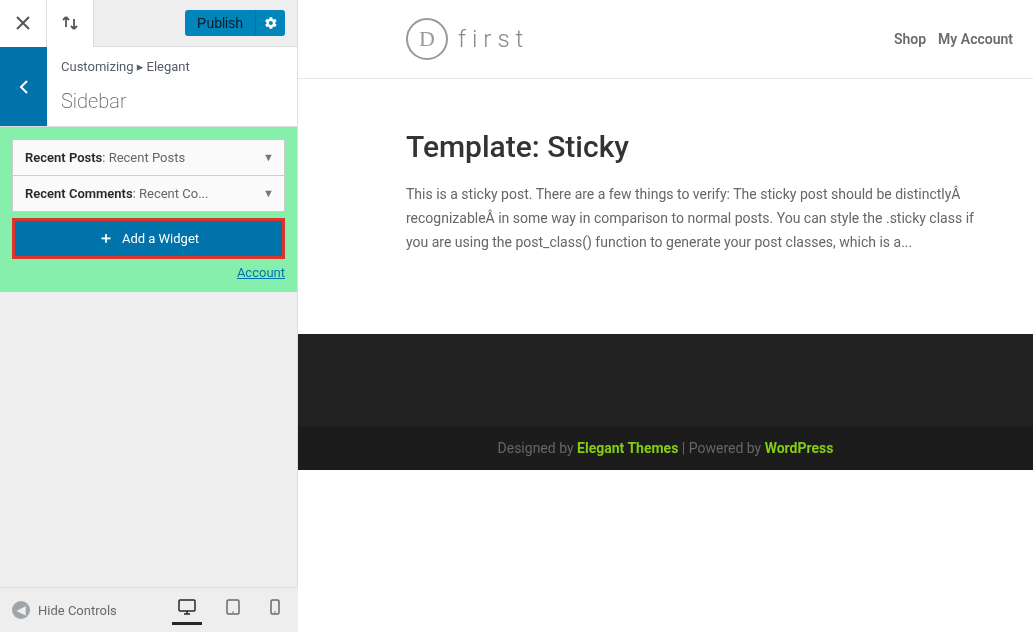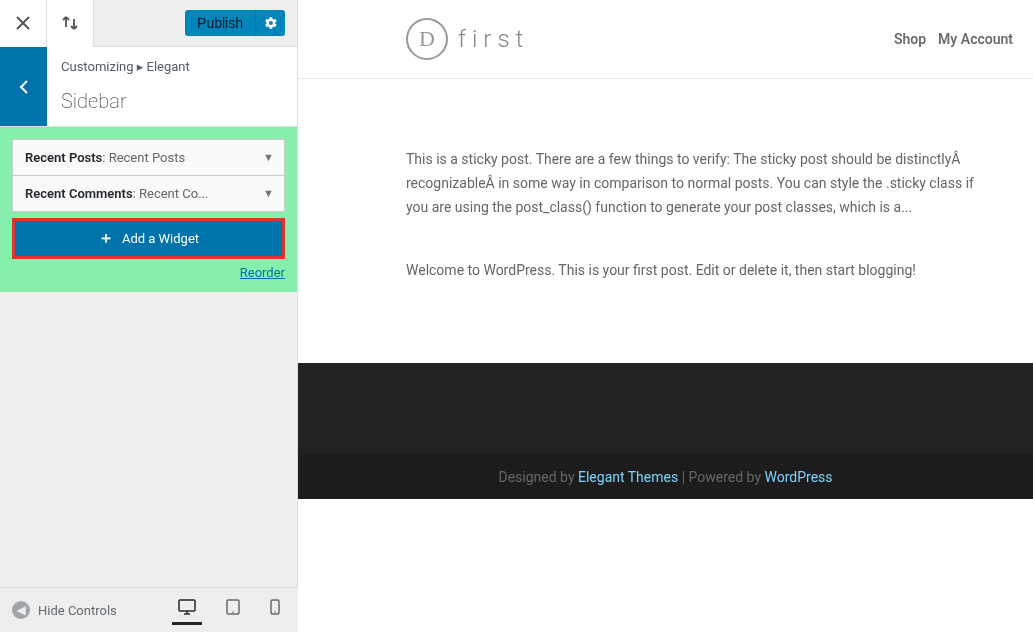--- a/index.html
+++ b/index.html
@@ -50,21 +50,21 @@
     .nav-menu { margin-left: auto; display: flex; gap: 12px; }
     .nav-menu a { color: #6b6b6b; font-weight: 600; font-size: 14px; text-decoration: none; cursor: pointer; }
 
     .site-content { padding: 50px 20px 40px 108px; max-width: 720px; }
     .post { margin-bottom: 40px; }
     .post-title { font-size: 30px; color: #333; font-weight: 500; margin-bottom: 14px; }
     .post-excerpt { font-size: 14px; color: #666; line-height: 1.7; margin-top: 19px; }
 
     .site-footer-band { background: #222222; height: 92px; }
     .site-footer-bottom { background: #1c1c1c; padding: 14px 0; text-align: center; color: #666; font-size: 14px; }
-    .site-footer-bottom .strong { color: #7dd3fc; font-weight: 400; }
+    .site-footer-bottom .strong { color: #84cc16; font-weight: 700; }
   </style>
 </head>
 <body>
 
 <div class="customizer-panel">
 
   <div class="cp-topbar">
     <div class="cp-topbar-btn">
       <svg width="14" height="14" viewBox="0 0 14 14">
           <path d="M1 1 L13 13 M13 1 L1 13" stroke="#555" stroke-width="2" fill="none"></path>
@@ -115,21 +115,21 @@
       </span>
       <span class="widget-caret">▼</span>
     </div>
 
     <div class="add-widget-btn">
       <span class="add-widget-plus">＋</span>
       <span>Add a Widget</span>
     </div>
 
     <div class="reorder-link">
-      <a>Reorder</a>
+      <a>Account</a>
     </div>
   </div>
 
   <div class="cp-footer">
     <div class="hide-controls">
       <span class="hide-controls-icon">◀</span>
       <span>Hide Controls</span>
     </div>
     <div class="device-icons">
       <span class="device-icon active">
@@ -163,24 +163,24 @@
       <div class="logo-text">first</div>
     </div>
     <div class="nav-menu">
       <a>Shop</a>
       <a>My Account</a>
     </div>
   </div>
 
   <div class="site-content">
     <div class="post">
+      <h2 class="post-title">Template: Sticky</h2>
       <p class="post-excerpt">This is a sticky post. There are a few things to verify: The sticky post should be distinctlyÂ recognizableÂ in some way in comparison to normal posts. You can style the .sticky class if you are using the post_class() function to generate your post classes, which is a...</p>
     </div>
     <div class="post">
-      <p class="post-excerpt">Welcome to WordPress. This is your first post. Edit or delete it, then start blogging!</p>
     </div>
   </div>
 
   <div class="site-footer-band"></div>
   <div class="site-footer-bottom">
     <span>Designed by </span><span class="strong">Elegant Themes</span><span> | Powered by </span><span class="strong">WordPress</span>
   </div>
 
 </div>
 

